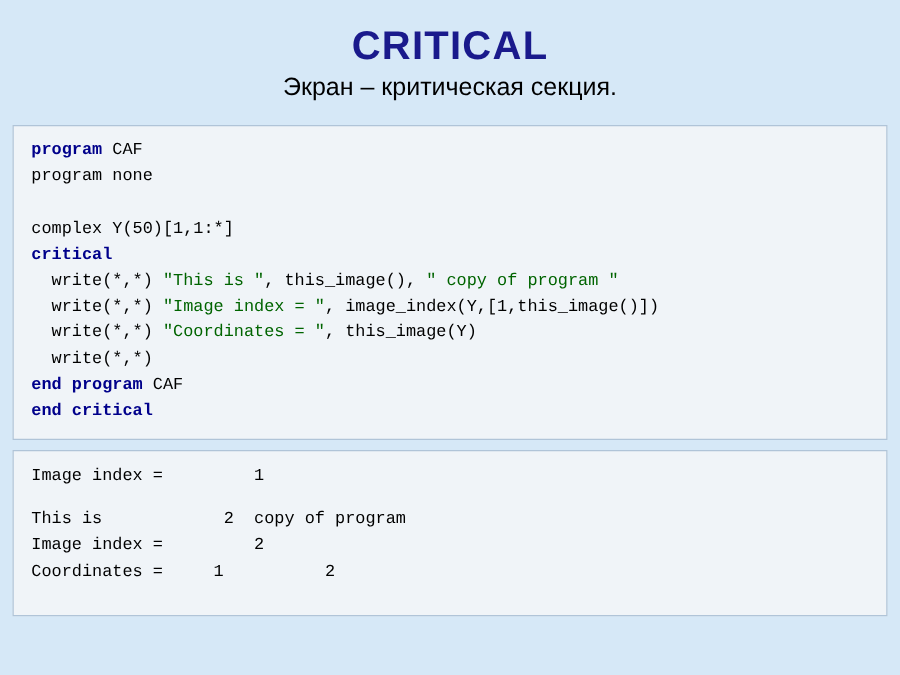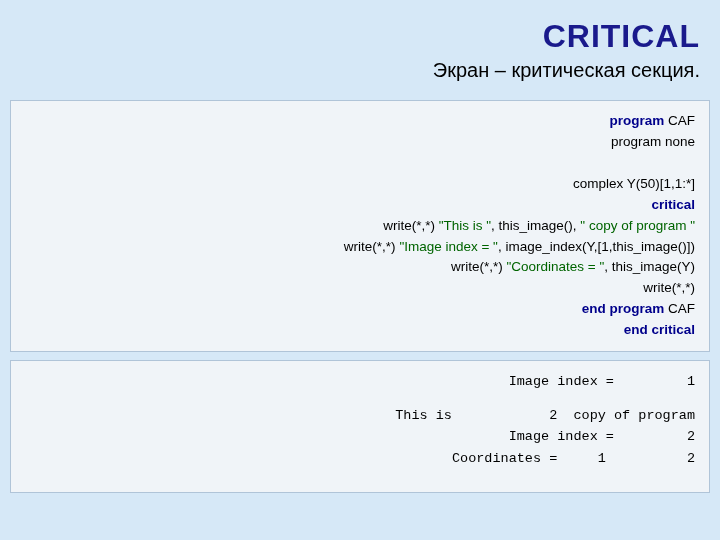--- a/index.html
+++ b/index.html
@@ -1,15 +1,15 @@
 <!DOCTYPE html>
 <html><head>
   <meta charset="utf-8">
   <style>
-    * { margin: 0; padding: 0; box-sizing: border-box; text-align: right; }
+    * { margin: 0; padding: 0; box-sizing: border-box; }
     body {
       width: 720px;
       height: 540px;
       background: #d6e8f7;
       font-family: Arial, sans-serif;
       overflow: hidden;
     }
     .header-section {
       text-align: center;
       padding: 18px 20px 10px;
@@ -24,21 +24,21 @@
     .subtitle {
       font-size: 20px;
       color: #000000;
       margin-top: 4px;
     }
     .code-section {
       background: #f0f4f8;
       border: 1px solid #b0c4d8;
       margin: 8px 10px;
       padding: 10px 14px;
-      font-family: Liberation Sans, sans-serif;
+      font-family: Liberation Mono, monospace;
       font-size: 13.5px;
       line-height: 1.55;
       color: #000;
     }
     .kw { color: #00008b; font-weight: bold; }
     .str { color: #006400; }
     .output-section {
       background: #f0f4f8;
       border: 1px solid #b0c4d8;
       margin: 0px 10px 8px;

